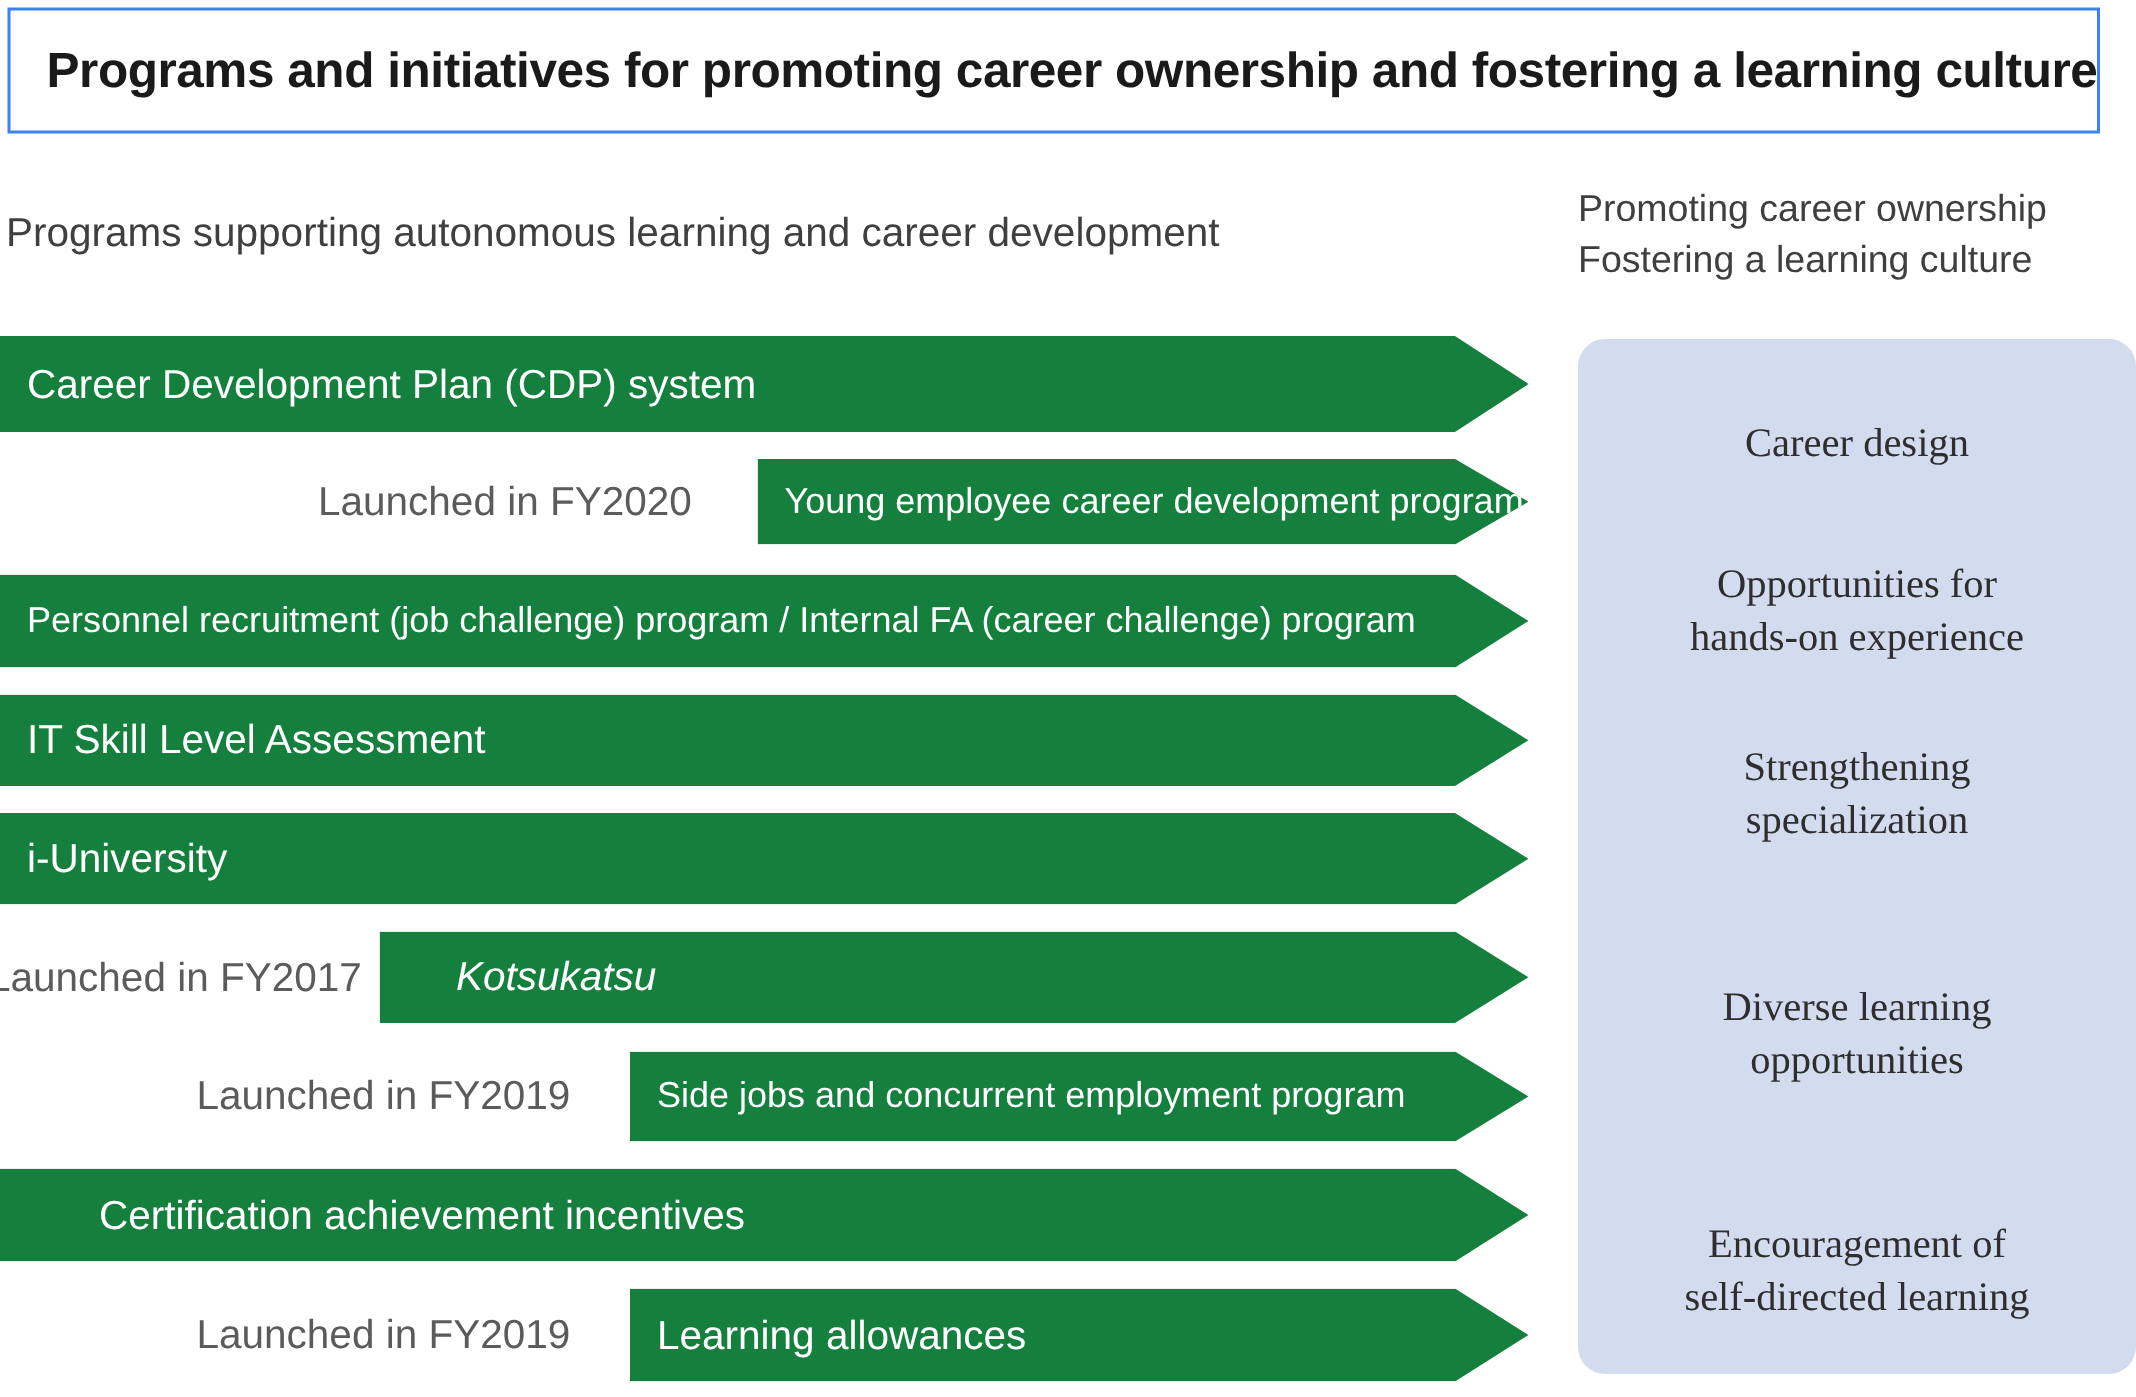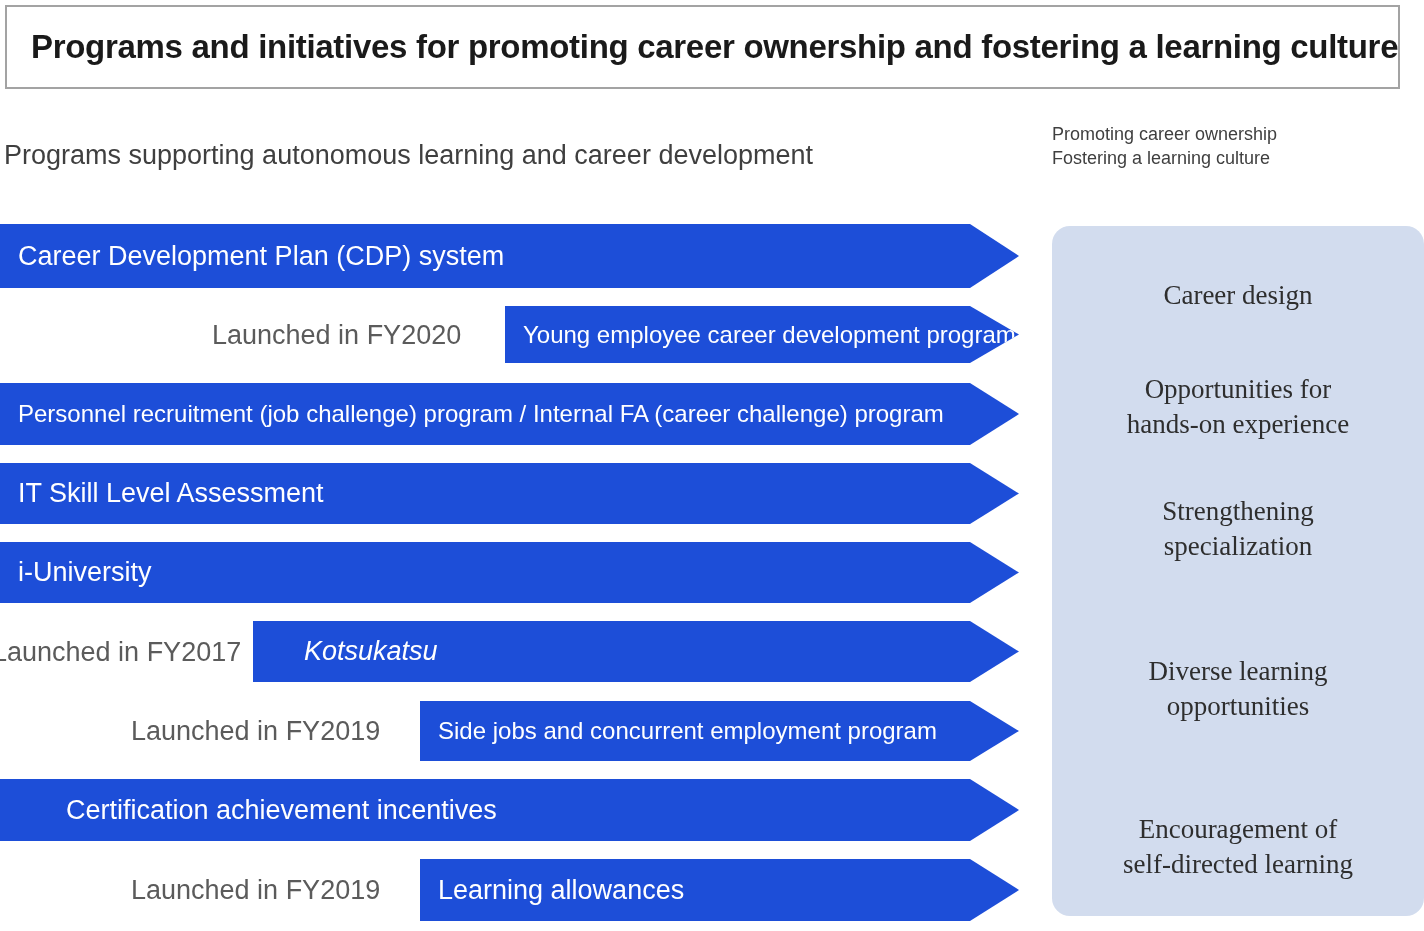--- a/index.html
+++ b/index.html
@@ -16,21 +16,21 @@
     color: #404040;
   }
 
   
   #title-box {
     position: absolute;
     left: 5px;
     top: 5px;
     width: 1395px;
     height: 84px;
-    border: 2px solid #a3a3a3;
+    border: 2px solid #3b82f6;
     background: #ffffff;
     box-sizing: border-box;
   }
   #title-text {
     position: absolute;
     left: 24px;
     top: 50%;
     transform: translateY(-50%);
     font-size: 33px;
     font-weight: bold;
@@ -45,21 +45,21 @@
     left: 4px;
     top: 140px;
     font-size: 27px;
     color: #3f3f3f;
     white-space: nowrap;
   }
   #right-col-header {
     position: absolute;
     left: 1052px;
     top: 122px;
-    font-size: 18px;
+    font-size: 25px;
     color: #3f3f3f;
     line-height: 1.36;
     white-space: nowrap;
   }
   #right-col-header div { white-space: nowrap; }
 
   
   #right-panel {
     position: absolute;
     left: 1052px;
@@ -95,21 +95,21 @@
     top: 50%;
     transform: translateY(-50%);
     font-size: 27px;
     color: #5b5b5b;
     white-space: nowrap;
   }
   .arrow {
     position: absolute;
     top: 0;
     height: 100%;
-    background: #1d4ed8;
+    background: #15803d;
     box-sizing: border-box;
     display: flex;
     align-items: center;
   }
   .arrow-label {
     color: #ffffff;
     white-space: nowrap;
     padding-left: 18px;
     line-height: 1;
   }

